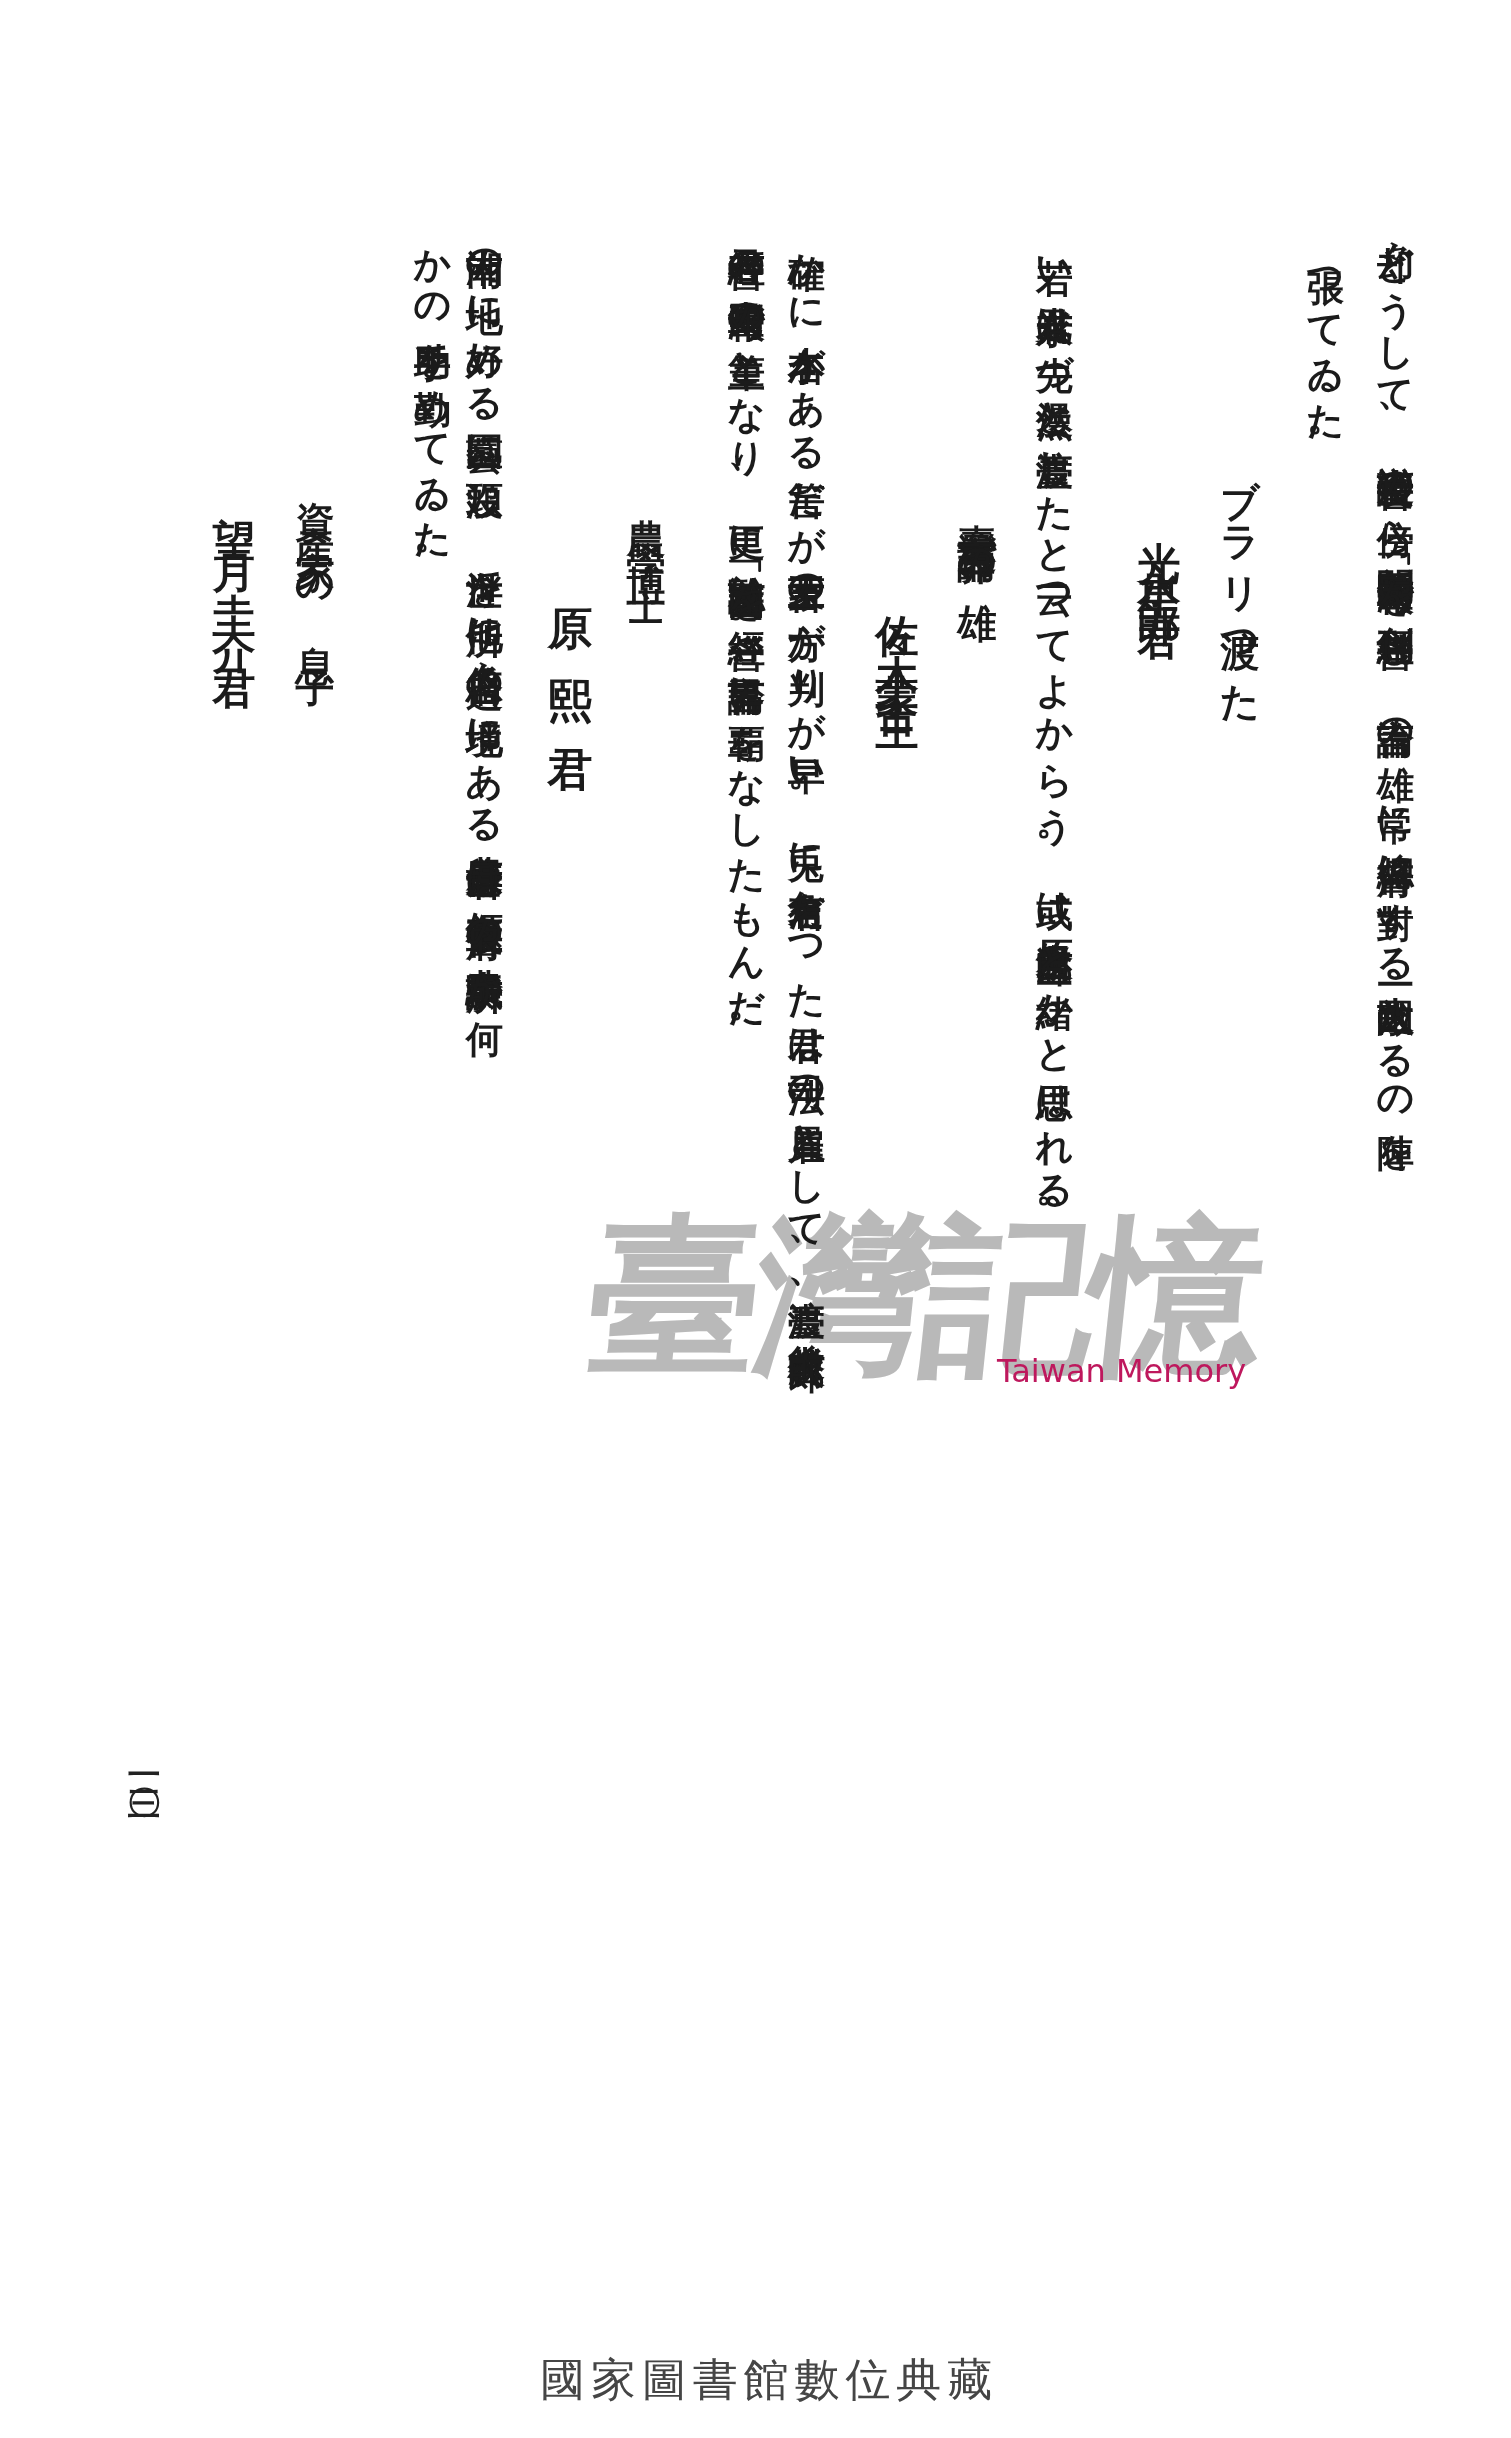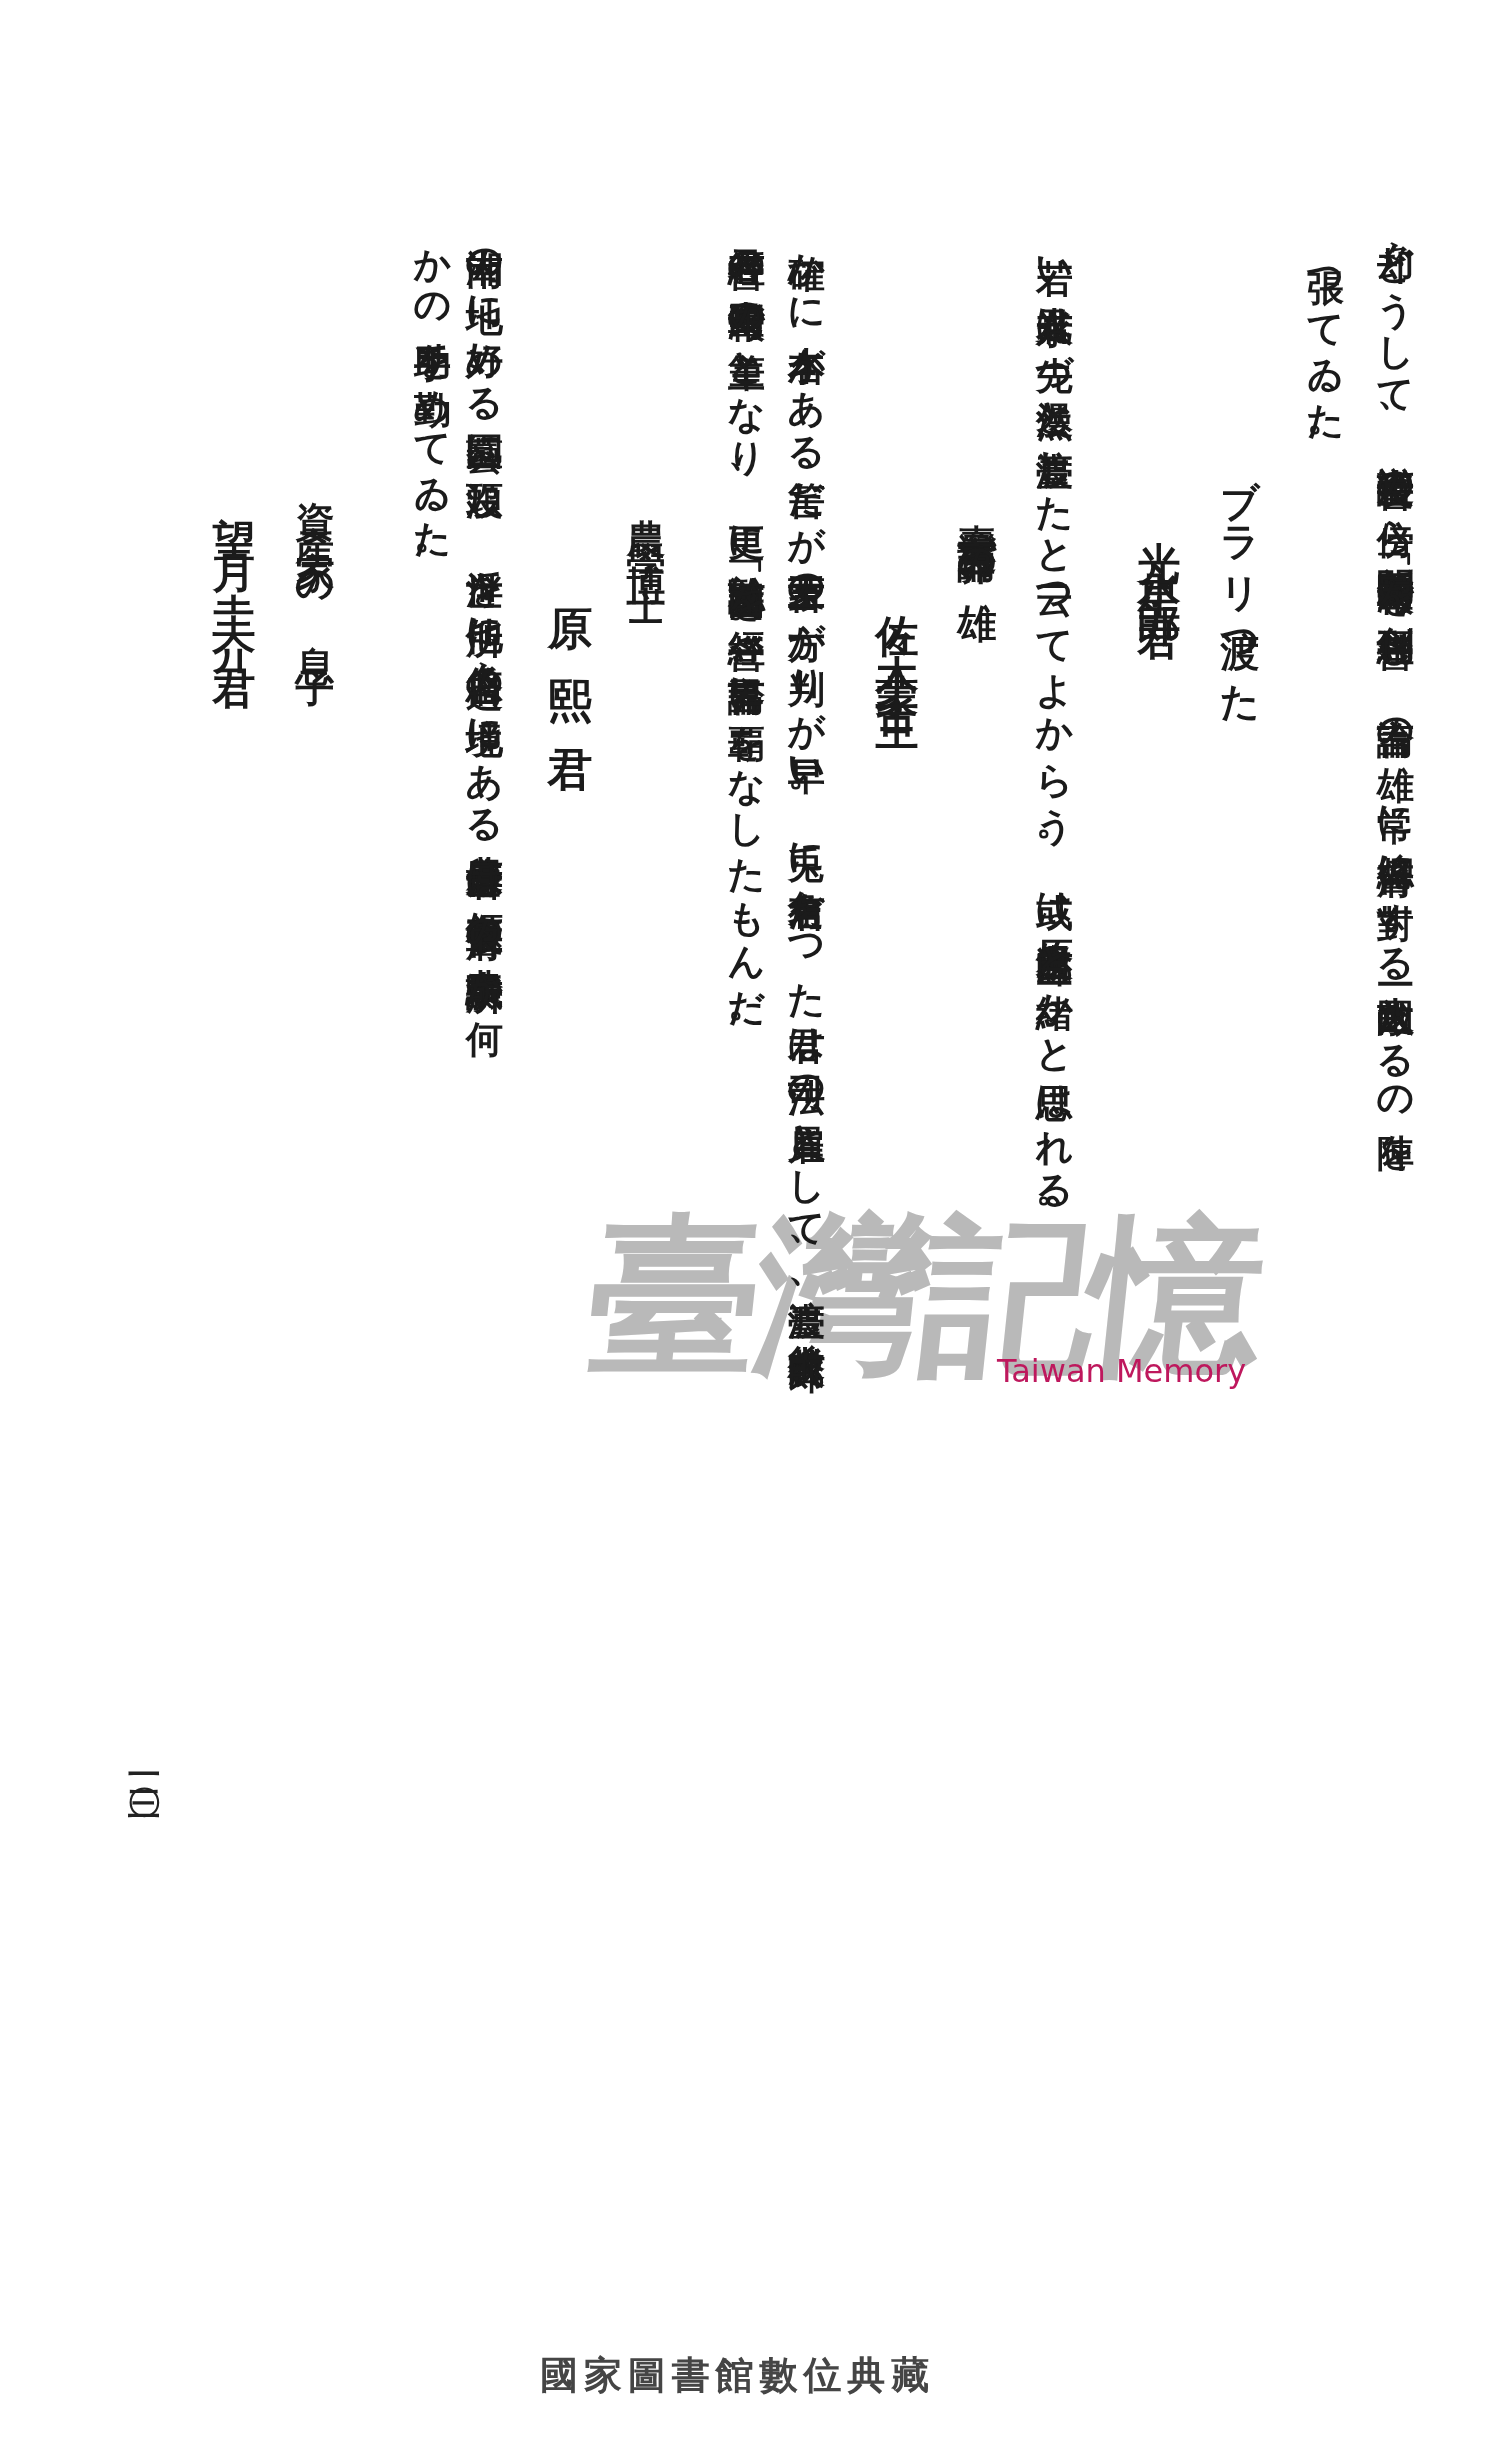--- a/index.html
+++ b/index.html
@@ -45,22 +45,22 @@
   }
   .page-number{
     position:absolute;left:121px;top:1757px;
     writing-mode:vertical-rl;
     font-size:33px;letter-spacing:3.9px;
     color:#222;font-weight:600;
     z-index:2;
   }
   .footer-label{
     position:absolute;left:540px;top:2350px;
-    font-size:38px;letter-spacing:5.9px;
-    color:#454545;font-weight:700;
+    font-size:45px;letter-spacing:5.9px;
+    color:#454545;font-weight:400;
     z-index:2;
   }
 </style>
 </head>
 <body>
 
 <div class="page">
 
   <div class="watermark-cjk">臺灣記憶</div>
   <div class="watermark-en">Taiwan Memory</div>

